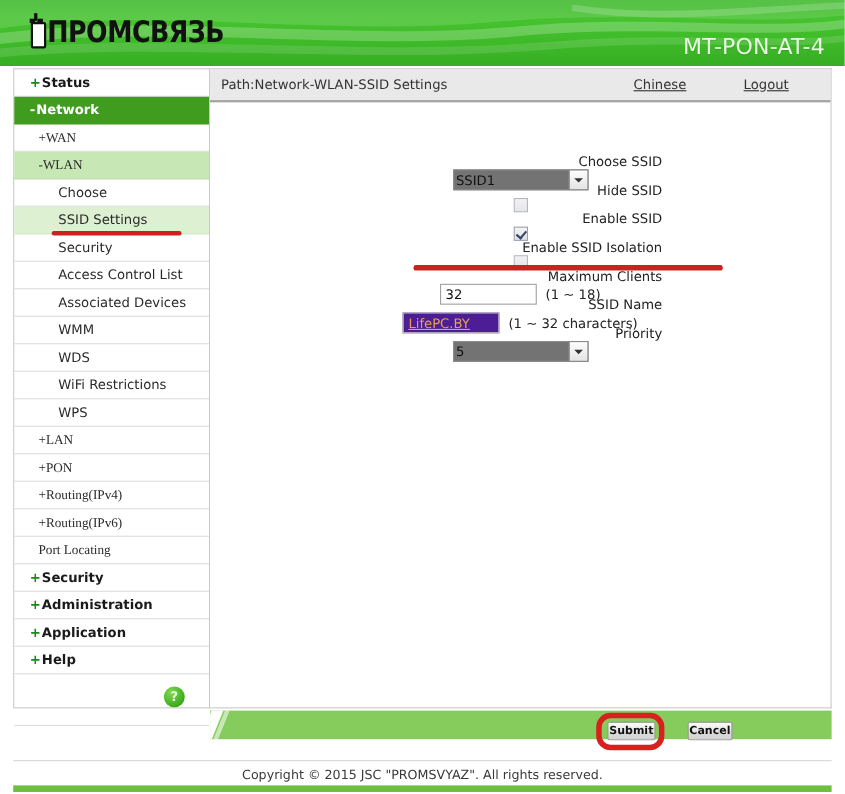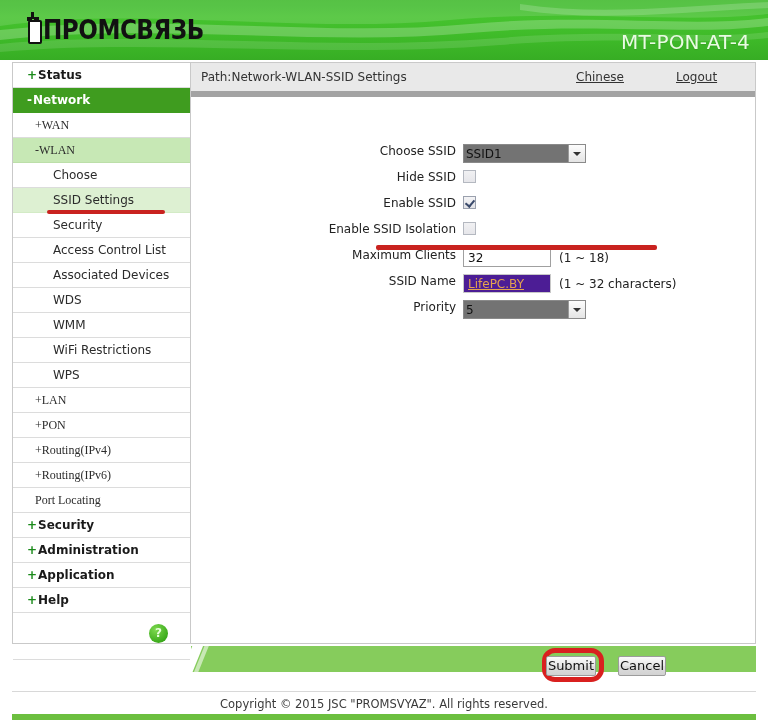--- a/index.html
+++ b/index.html
@@ -193,21 +193,21 @@
     height: 582px;
     background: #ffffff;
     border: 1px solid #c9c9c9;
     border-left: none;
     box-sizing: border-box;
   }
   #content-top {
     position: relative;
     height: 28px;
     background: #e9e9e9;
-    border-bottom: 6px solid #a3a3a3;
+    border-bottom: 2px solid #a3a3a3;
   }
   #path-text {
     position: absolute;
     left: 10px;
     top: 7px;
     font-size: 12px;
     color: #333333;
   }
   .top-link {
     position: absolute;
@@ -220,23 +220,24 @@
   #link-chinese { left: 385px; }
   #link-logout { left: 485px; }
 
   
   #form-area {
     position: relative;
     padding-top: 47px;
   }
   .form-row {
     display: flex;
-    align-items: flex-start;
+    align-items: center;
     height: 26px;
     margin-bottom: 0px;
+    flex-direction: column;
   }
   .form-label {
     width: 272px;
     text-align: right;
     padding-right: 7px;
     font-size: 12px;
     color: #222222;
     box-sizing: border-box;
     white-space: nowrap;
   }
@@ -370,28 +371,29 @@
     left: 8px;
     top: -10px;
     width: 4px;
     height: 48px;
     background: #ffffff;
     opacity: 0.55;
     transform: rotate(22deg);
   }
   .btn {
     font-family: "DejaVu Sans", "Liberation Sans", sans-serif;
-    font-size: 13px;
+    font-size: 10px;
     color: #111111;
     background: linear-gradient(180deg, #fbfbfb 0%, #e7e7e7 48%, #dedede 52%, #d2d2d2 100%);
     border: 1px solid #9c9c9c;
     border-radius: 2px;
     padding: 2px 1px;
     cursor: pointer;
     line-height: 1.1;
+    font-weight: bold;
   }
   #btn-submit {
     position: absolute;
     right: 80px;
     top: 656px;
     z-index: 7;
   }
   #btn-cancel {
     position: absolute;
     right: 10px;
@@ -500,25 +502,25 @@
 
       <div class="nav-item nav-l2">
         <span>Access Control List</span>
       </div>
 
       <div class="nav-item nav-l2">
         <span>Associated Devices</span>
       </div>
 
       <div class="nav-item nav-l2">
+        <span>WMM</span>
+      </div>
+
+      <div class="nav-item nav-l2">
         <span>WDS</span>
-      </div>
-
-      <div class="nav-item nav-l2">
-        <span>WMM</span>
       </div>
 
       <div class="nav-item nav-l2">
         <span>WiFi Restrictions</span>
       </div>
 
       <div class="nav-item nav-l2">
         <span>WPS</span>
       </div>
 

